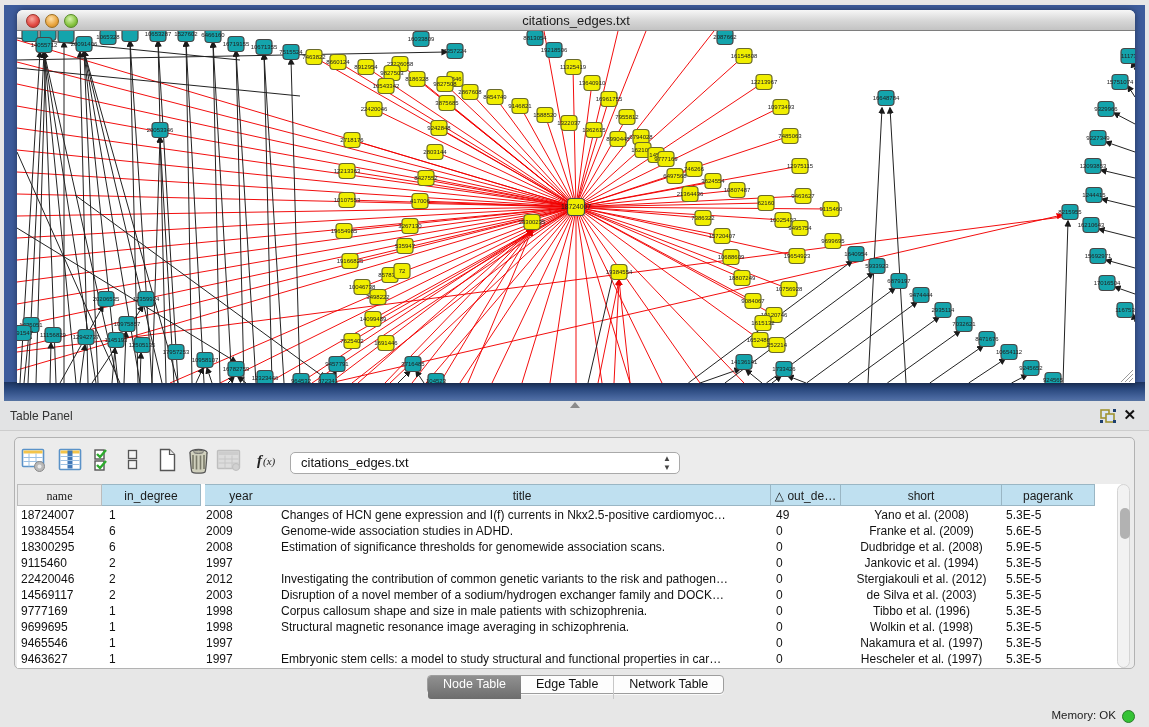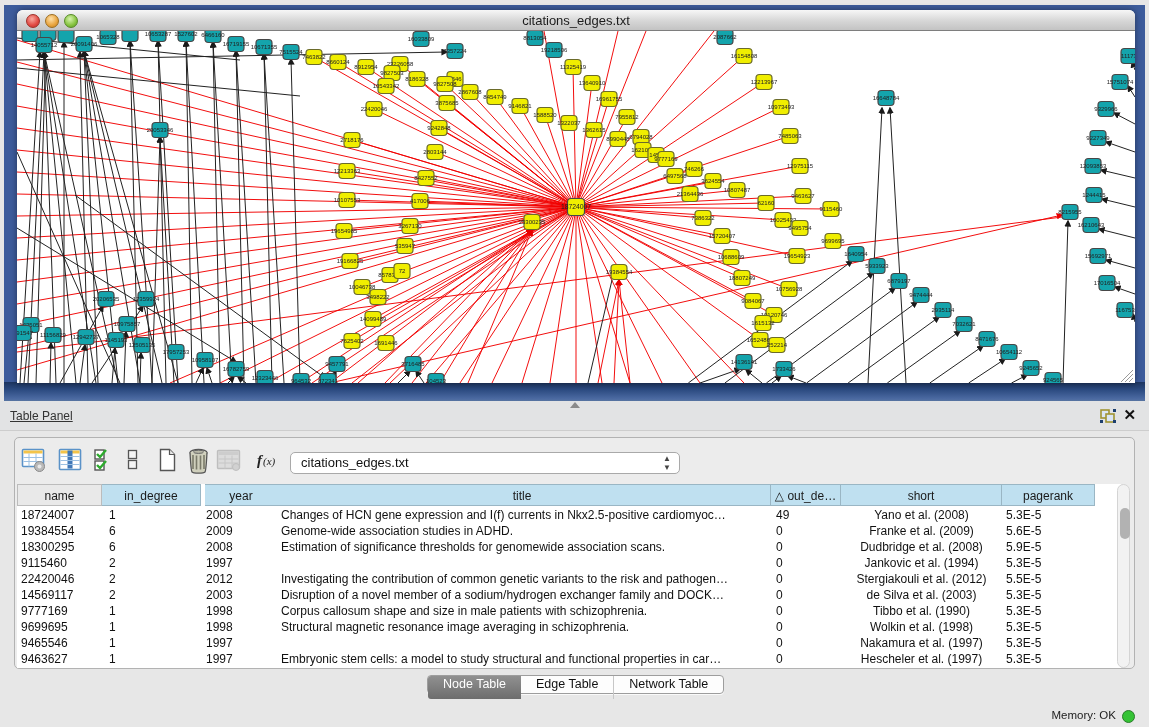--- a/index.html
+++ b/index.html
@@ -13,36 +13,36 @@
   background:linear-gradient(#f7f7f7,#d6d6d6 55%,#c3c3c3); border-bottom:1px solid #7e7e7e;
   text-align:center; font-size:13px; color:#1c1c1c; line-height:21px; }
 .tl { position:absolute; top:13px; width:14px; height:14px; border-radius:50%; }
 #tl1 { left:9px; background:radial-gradient(circle at 5px 4px,#f8a9a0,#e14942 60%,#b33430); border:1px solid #9f2f28;}
 #tl2 { left:28px; background:radial-gradient(circle at 5px 4px,#ffe1a8,#e8a33d 60%,#c07f1f); border:1px solid #9c6d20;}
 #tl3 { left:47px; background:radial-gradient(circle at 5px 4px,#d7f3ae,#85c33e 60%,#5d9427); border:1px solid #568a26;}
 #graph { position:absolute; left:0; top:21px; }
 #tpanel { position:absolute; left:0; top:401px; width:1149px; height:326px; background:#e7e7e7; }
 #tpbar { position:absolute; left:0; top:0; width:100%; height:30px; background:#e2e3e4;
   border-bottom:1px solid #cdcdcd; }
-#tpbar .t { position:absolute; left:10px; top:8px; font-size:12px; color:#333;text-decoration:underline; }
+#tpbar .t { position:absolute; left:10px; top:8px; font-size:12px; color:#333; }
 #tpbar .x { position:absolute; right:13px; top:5px; font-size:15px; font-weight:bold; color:#111; }
 #container { position:absolute; left:14px; top:36px; width:1121px; height:232px;
   background:#ececec; border:1px solid #b2b2b2; border-radius:5px; }
 #toolbar { position:absolute; left:6px; top:9px; height:28px; }
 #toolbar svg { vertical-align:top; }
 .sp { display:inline-block; }
 #combo { position:absolute; left:275px; top:14px; width:390px; height:22px; background:#fff;
   border:1px solid #a9a9a9; border-radius:5px; font-size:13px; color:#111; line-height:20px;
   padding-left:10px; }
 #combo .arr { position:absolute; right:8px; top:1px; font-size:8px; color:#444; line-height:9px; }
 #tablewrap { position:absolute; left:2px; top:46px; width:1104px; height:184px; background:#fff; overflow:hidden; }
 #thead { position:absolute; left:0; top:0; height:22px; width:100%; font-size:12px; color:#1a1a1a; }
 #thead span { position:absolute; top:0; height:22px; line-height:22px; text-align:center;
   background:#bfe0f0; border:1px solid #9ab6c4; border-left:none; }
-#thead .h0 { left:0px; width:85px; background:#e9e9e9; border:1px solid #bcbcbc; }
+#thead .h0 { left:0px; width:85px; background:#e9e9e9; border:1px solid #bcbcbc;font-family:Liberation Serif, serif; }
 #thead .h1 { left:85px; width:99px; }
 #thead .h2 { left:188px; width:73px; }
 #thead .h3 { left:257px; width:497px; }
 #thead .h4 { left:754px; width:70px; }
 #thead .h5 { left:824px; width:161px; }
 #thead .h6 { left:985px; width:93px; }
 #tbody { position:absolute; left:0; top:23px; width:100%; font-size:12px; color:#111; }
 .row { position:relative; height:16px; line-height:16px; white-space:nowrap; }
 .row span { position:absolute; top:0; }
 .c0 { left:4px; } .c1 { left:92px; } .c2 { left:189px; } .c3 { left:264px;text-align:center; }
@@ -643,21 +643,21 @@
             <span class="c4">0</span>
             <span class="c5">de Silva et al. (2003)</span>
             <span class="c6">5.3E‑5</span>
           </div>
 <div class="row">
             <span class="c0">9777169</span>
             <span class="c1">1</span>
             <span class="c2">1998</span>
             <span class="c3">Corpus callosum shape and size in male patients with schizophrenia.</span>
             <span class="c4">0</span>
-            <span class="c5">Tibbo et al. (1990)</span>
+            <span class="c5">Tibbo et al. (1996)</span>
             <span class="c6">5.3E‑5</span>
           </div>
 <div class="row">
             <span class="c0">9699695</span>
             <span class="c1">1</span>
             <span class="c2">1998</span>
             <span class="c3">Structural magnetic resonance image averaging in schizophrenia.</span>
             <span class="c4">0</span>
             <span class="c5">Wolkin et al. (1998)</span>
             <span class="c6">5.3E‑5</span>

